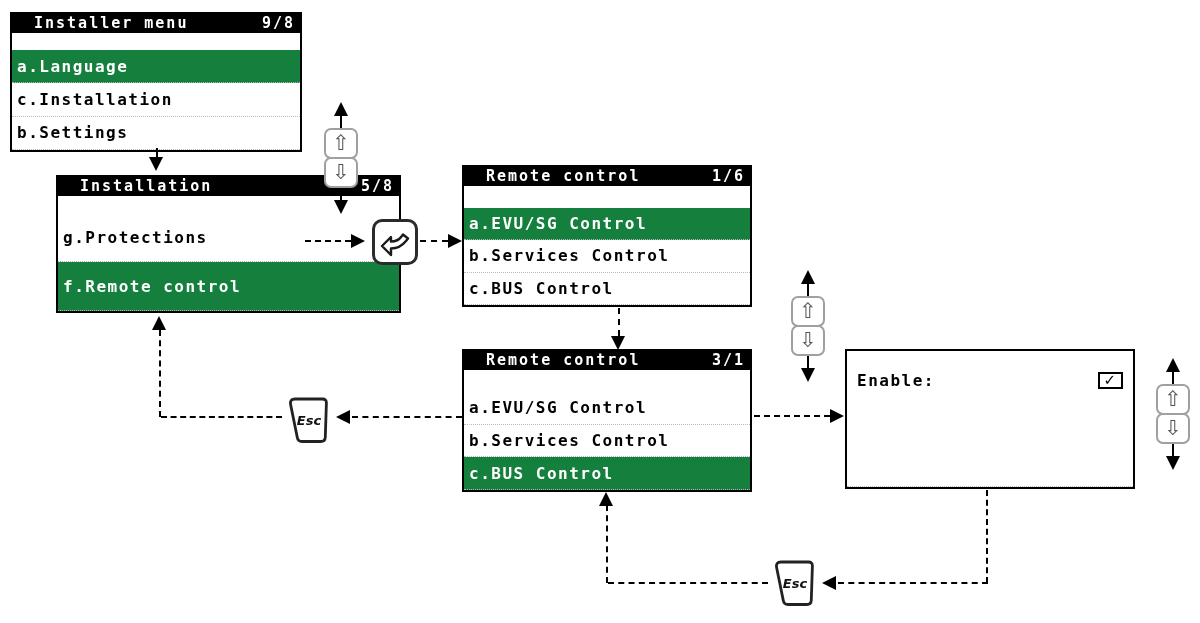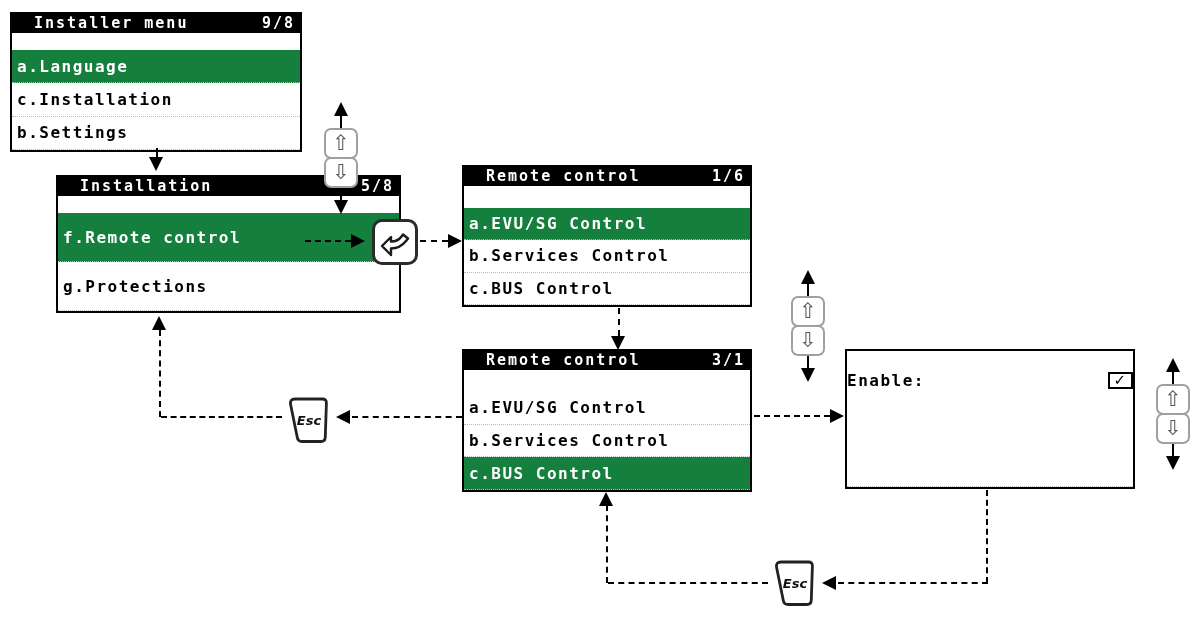--- a/index.html
+++ b/index.html
@@ -20,21 +20,21 @@
   .lcd-body{flex:1;display:flex;flex-direction:column;}
   .lcd-blank{flex:0 0 17px;}
   .lcd-row{
     flex:1;display:flex;align-items:center;padding:0 5px;font-size:16px;
     letter-spacing:1.5px;white-space:nowrap;border-bottom:1px dotted #b9b9b9;
     box-sizing:border-box;
   }
   .lcd-row.selected{background:#15803d;color:#fff;}
   .field-row{
     flex:0 0 34px;display:flex;align-items:center;justify-content:space-between;
-    padding:0 0;font-size:16px;letter-spacing:1.5px;
+    padding:0 10px;font-size:16px;letter-spacing:1.5px;
   }
   .checkbox{
     width:25px;height:17px;border:2px solid #000;box-sizing:border-box;background:#fff;
     display:flex;align-items:center;justify-content:center;
     font-size:15px;line-height:1;font-weight:bold;color:#000;
     font-family:"DejaVu Sans",sans-serif;
   }
   
   .dash-h{position:absolute;height:0;border-top:2px dashed #000;}
   .dash-v{position:absolute;width:0;border-left:2px dashed #000;}
@@ -90,25 +90,25 @@
     </div>
   </div>
 
   <div class="lcd" style="left:13px;top:175px;width:345px;height:138px;margin-left:43px;">
     <div class="lcd-header">
       <span>Installation</span>
       <span>5/8</span>
     </div>
     <div class="lcd-body">
       <div class="lcd-blank"></div>
+      <div class="lcd-row">
+        <span>g.Protections</span>
+      </div>
       <div class="lcd-row selected">
         <span>f.Remote control</span>
-      </div>
-      <div class="lcd-row">
-        <span>g.Protections</span>
       </div>
     </div>
   </div>
 
   <div class="lcd" style="left:462px;top:165px;width:290px;height:142px;">
     <div class="lcd-header">
       <span>Remote control</span>
       <span>1/6</span>
     </div>
     <div class="lcd-body">

